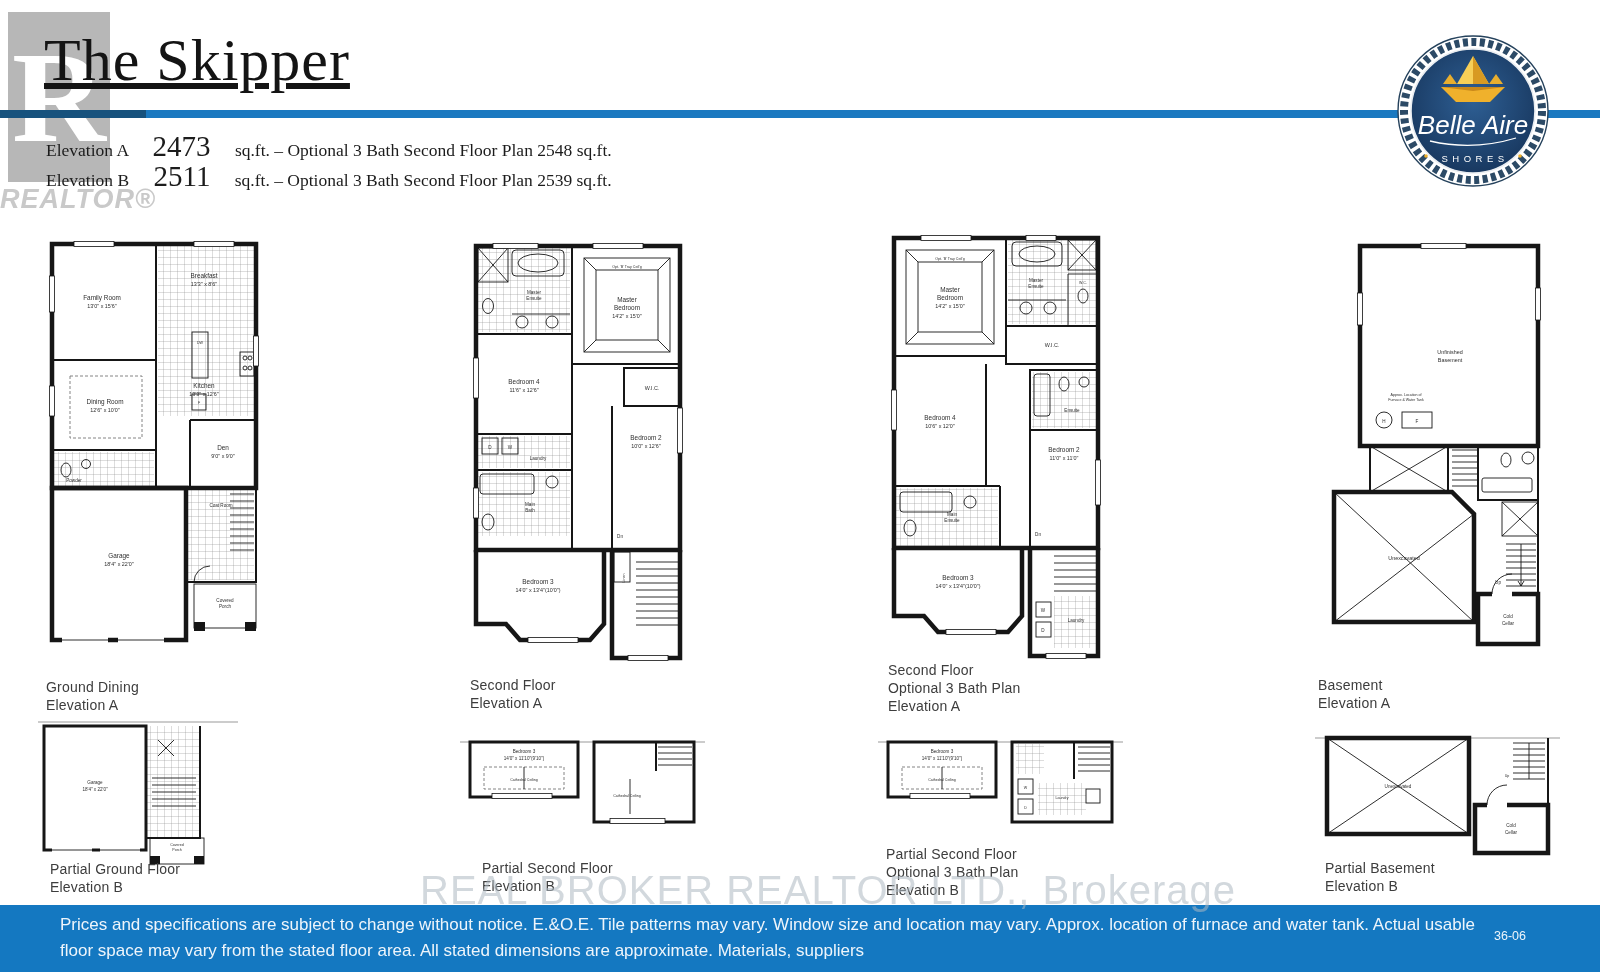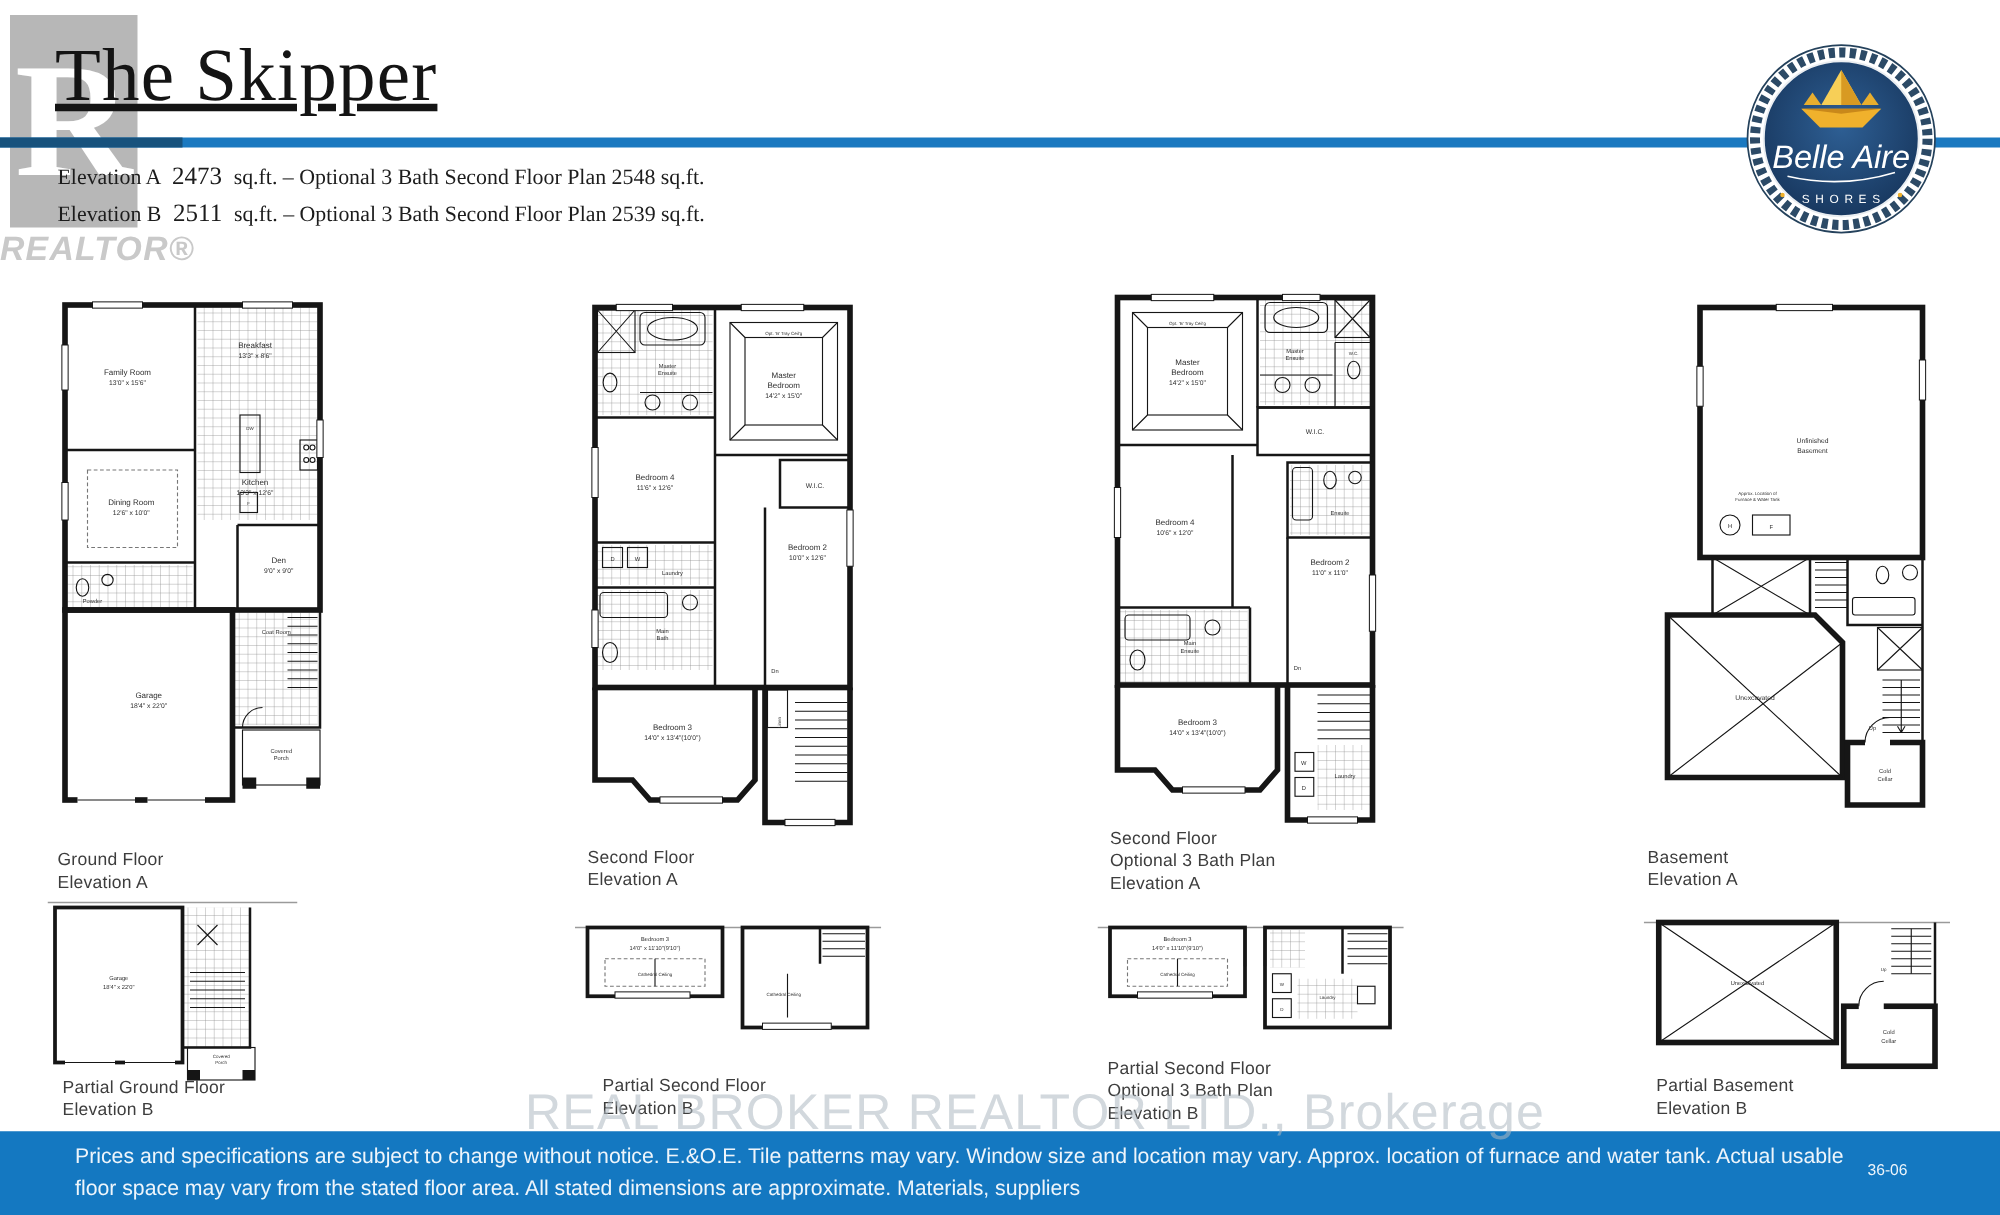--- a/index.html
+++ b/index.html
@@ -4,21 +4,21 @@
 <style>
   html,body{margin:0;padding:0;}
   body{width:1600px;height:972px;position:relative;background:#fff;overflow:hidden;
        font-family:"Liberation Sans",sans-serif;}
   #page-title{position:absolute;left:44px;top:26px;margin:0;font-family:"Liberation Serif",serif;
        font-weight:400;font-size:60px;color:#141414;letter-spacing:1px;z-index:3;text-decoration:underline;}
   .rule{position:absolute;left:0;top:110px;width:1600px;height:8px;background:#1b79c0;z-index:1;}
   .rule-dark{position:absolute;left:0;top:110px;width:146px;height:8px;background:#17527d;z-index:2;}
   .elev{position:absolute;left:46px;font-family:"Liberation Serif",serif;font-size:17.5px;
        color:#1c1c1c;white-space:nowrap;z-index:3;}
-  .elev .num{font-size:20px;margin:0 5px;}
+  .elev .num{font-size:29px;margin:0 20px;}
   #elev-a{top:130px;} #elev-b{top:160px;}
   .rlogo-box{position:absolute;left:8px;top:12px;width:102px;height:170px;
        background:rgba(177,177,177,.92);color:#fff;display:flex;align-items:center;justify-content:center;
        font-family:"Liberation Serif",serif;font-size:130px;font-weight:700;z-index:0;}
   .rlogo-text{position:absolute;left:0px;top:184px;font-size:27px;font-weight:700;color:#c9c9c9;
        letter-spacing:1px;z-index:0;font-style:italic;}
   .balogo{position:absolute;left:1396px;top:34px;width:154px;height:154px;z-index:3;}
   .cap{position:absolute;color:#3d3d3d;font-size:14px;line-height:1.28;letter-spacing:.2px;}
   .plan{position:absolute;}
   svg text{font-family:"Liberation Sans",sans-serif;fill:#2e2e2e;}
@@ -380,21 +380,21 @@
   <text x="80" y="163" text-anchor="middle" class="rl3">Furnace &amp; Water Tank</text>
   <text x="58" y="184.5" text-anchor="middle" class="rl4">H</text>
   <text x="91" y="185" text-anchor="middle" class="rl4">F</text>
   <text x="78" y="322" text-anchor="middle" class="rl5">Unexcavated</text>
   <text x="182" y="380" text-anchor="middle" class="rl4">Cold</text>
   <text x="182" y="387" text-anchor="middle" class="rl4">Cellar</text>
   <text x="172" y="346" text-anchor="middle" class="rl4">Up</text>
 </svg>
 
 <div class="cap" style="left:46px;top:679px">
-  <div>Ground Floor</div>
+  <div>Ground Dining</div>
   <div>Elevation A</div>
 </div>
 <div class="cap" style="left:470px;top:677px">
   <div>Second Floor</div>
   <div>Elevation A</div>
 </div>
 <div class="cap" style="left:888px;top:662px">
   <div>Second Floor</div>
   <div>Optional 3 Bath Plan</div>
   <div>Elevation A</div>

